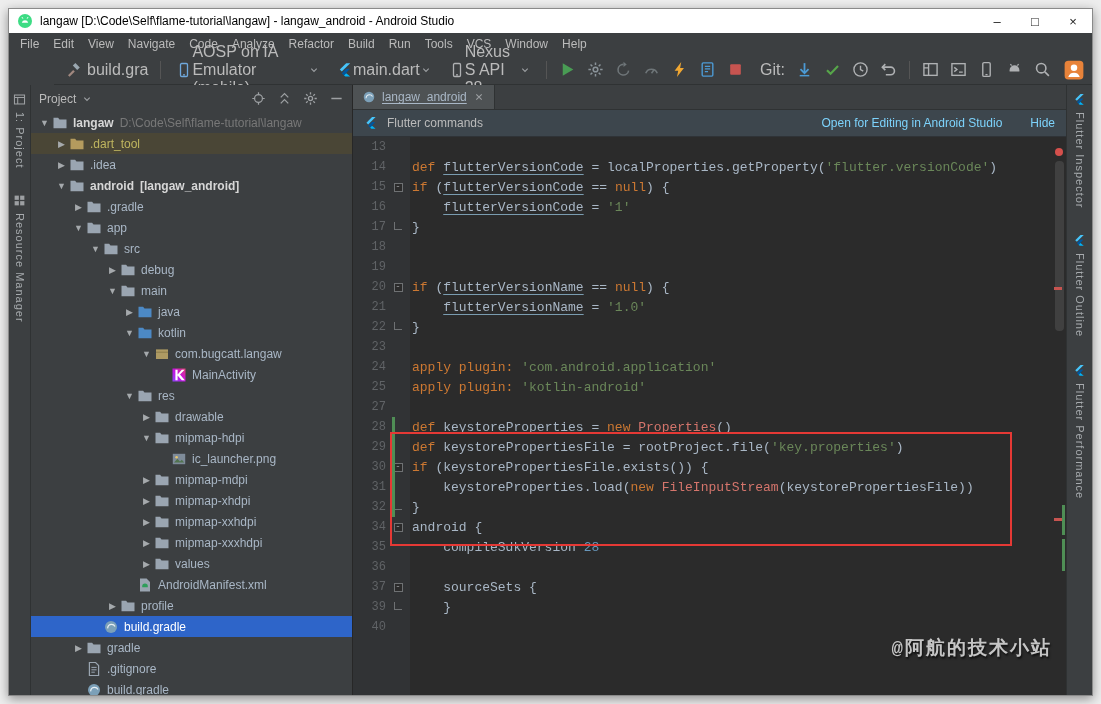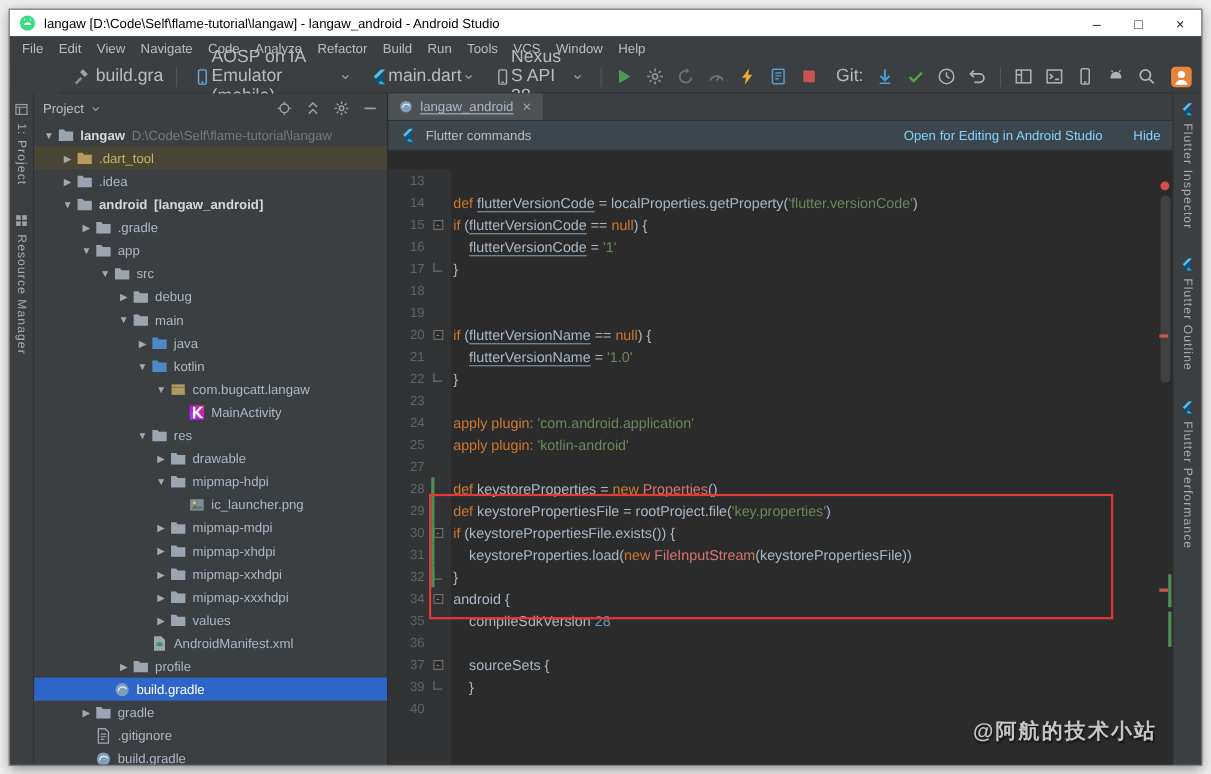--- a/index.html
+++ b/index.html
@@ -59,21 +59,21 @@
 
   
   .editor{flex:1;display:flex;flex-direction:column;background:#2B2B2B;min-width:0;min-height:0;}
   .tabbar{height:25px;background:#3C3F41;display:flex;align-items:flex-end;border-bottom:1px solid #2F3233;flex:0 0 auto;}
   .tab{height:24px;background:#4E5254;display:flex;align-items:center;gap:6px;padding:0 9px;font-size:12px;color:#A9B7C6;border-right:1px solid #2F3233;}
   .tab-label{text-decoration:underline;text-underline-offset:2px;}
   .tab .close{color:#9DA0A3;}
   .banner{height:27px;background:#3D464D;display:flex;align-items:center;gap:9px;padding:0 11px;font-size:12px;color:#BBB;border-bottom:1px solid #2F3337;flex:0 0 auto;}
   .blinks{margin-left:auto;display:flex;gap:28px;}
   .banner a{color:#7dd3fc;text-decoration:none;}
-  .codewrap{flex:1;position:relative;overflow:hidden;background:linear-gradient(to right,#313335 0,#313335 57px,#2B2B2B 57px);font-family:Liberation Sans, sans-serif;font-size:13px;margin-top:17px;}
+  .codewrap{flex:1;position:relative;overflow:hidden;background:linear-gradient(to right,#313335 0,#313335 57px,#2B2B2B 57px);font-family:Liberation Mono, monospace;font-size:13px;}
   .cline{height:20px;display:flex;align-items:center;}
   .gut{width:57px;flex:0 0 auto;display:flex;align-items:center;position:relative;height:100%;}
   .lnum{width:37px;text-align:right;color:#606366;font-size:12px;padding-right:4px;}
   .gut.chg::after{content:'';position:absolute;left:39px;top:0;height:100%;width:3px;background:#4F8E55;}
   .fold{width:16px;display:flex;align-items:center;justify-content:center;}
   .fbox{width:9px;height:9px;border:1px solid #6E7173;color:#9DA0A3;font-size:9px;line-height:7px;text-align:center;background:#2B2B2B;}
   .fend{width:8px;height:8px;border-left:1px solid #6E7173;border-bottom:1px solid #6E7173;margin-top:-3px;}
   .ctext{white-space:pre;padding-left:2px;color:#A9B7C6;}
   .tk-p{color:#A9B7C6;}
   .tk-k{color:#CC7832;}

